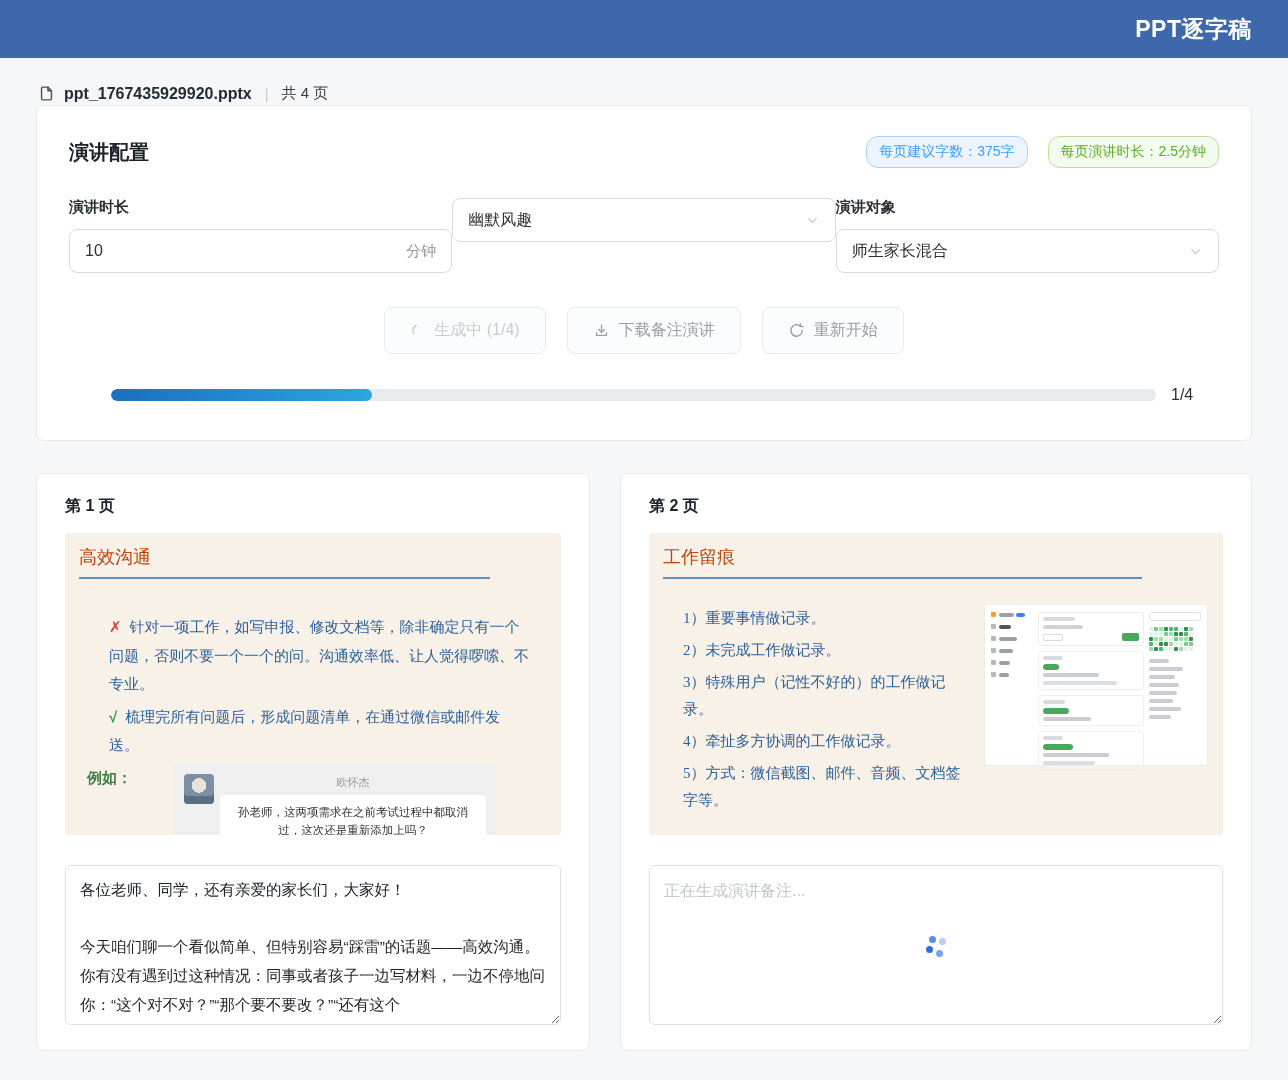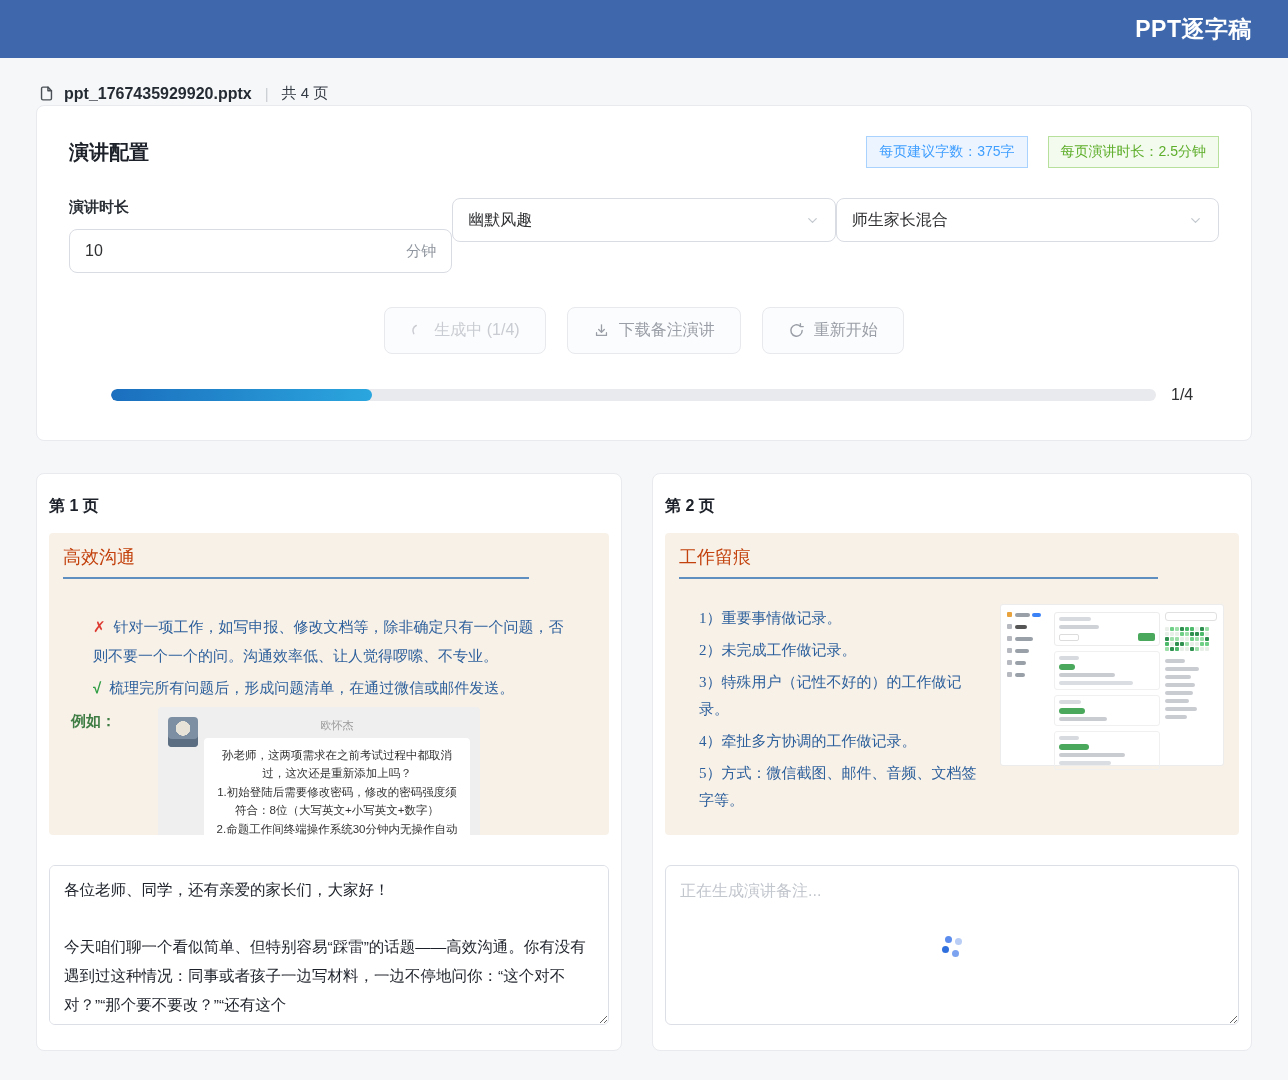--- a/index.html
+++ b/index.html
@@ -17,21 +17,21 @@
   .file-pages { font-size:15px; color:#363c45; }
 
   .container { padding:0 36px; }
 
   
   .card { background:#fff; border:1px solid #e8eaee; border-radius:8px; }
   .config-card { padding:30px 32px 36px; margin-bottom:32px; }
   .config-head { display:flex; align-items:center; justify-content:space-between; margin-bottom:30px; }
   .config-title { font-size:20px; font-weight:bold; color:#1d2129; }
   .badges { display:flex; gap:20px; }
-  .badge { font-size:14px; padding:6px 12px; border-radius:0; border:1px solid; white-space:nowrap; }
+  .badge { font-size:14px; padding:6px 12px; border-radius:12px; border:1px solid; white-space:nowrap; }
   .badge-blue { color:#409eff; background:#ecf5ff; border-color:#a9d2ff; }
   .badge-green { color:#5dae2a; background:#f3faee; border-color:#b7e09c; }
 
   .fields { display:grid; grid-template-columns:1fr 1fr 1fr; }
   .field-label { font-size:15px; font-weight:600; color:#2a2f36; margin-bottom:12px; }
   .control { height:44px; border:1px solid #d9dce3; border-radius:8px; background:#fff; display:flex; align-items:center; justify-content:space-between; padding:0 15px; font-size:16px; color:#303133; }
   .control input { border:none; outline:none; font-size:16px; color:#303133; width:100%; font-family:inherit; }
   .suffix { color:#8f959e; font-size:15px; flex:0 0 auto; }
   .chev { color:#c4c9d0; flex:0 0 auto; }
 
@@ -41,21 +41,21 @@
   .btn-gray { color:#9a9ea6; }
   .arc { width:15px; height:15px; display:inline-block; }
 
   .progress-row { display:flex; align-items:center; margin-top:32px; }
   .progress-track { flex:1; margin-left:42px; height:12px; border-radius:6px; background:#e9eaed; overflow:hidden; }
   .progress-fill { height:100%; border-radius:6px; background:linear-gradient(90deg,#1b6fbe,#2ba6de); }
   .progress-label { margin-left:15px; width:48px; text-align:left; font-size:16px; color:#303133; font-weight:500; }
 
   
   .pages-row { display:grid; grid-template-columns:1fr 1fr; gap:30px; }
-  .page-card { padding:22px 12px 24px; height:578px; }
+  .page-card { padding:22px 28px 24px; height:578px; }
   .page-title { font-size:16px; font-weight:bold; color:#1d2129; margin-bottom:16px; }
 
   .slide { background:#f8f1e8; border-radius:4px; height:302px; padding:10px 12px; overflow:hidden; }
   .slide-heading { font-size:18px; font-weight:normal; color:#c2410c; padding:2px 0 8px 2px; }
   .slide-underline { height:2px; background:#5e8fc0; width:87%; margin-left:2px; }
 
   
   .s1-body { padding:34px 20px 0 32px; }
   .s1-item { font-size:15px; line-height:1.9; color:#2c5f9b; font-weight:500; margin-bottom:4px; }
   .mark { margin-right:8px; font-weight:bold; }
@@ -146,20 +146,21 @@
       </div>
       <div>
         <div class="control">
           <span>幽默风趣</span>
           <svg class="chev" width="15" height="15" viewBox="0 0 24 24" fill="none" stroke="currentColor" stroke-width="2" stroke-linecap="round" stroke-linejoin="round">
               <path d="M6 9l6 6 6-6"></path>
             </svg>
         </div>
       </div>
       <div>
+        <div class="field-label">演讲对象</div>
         <div class="control">
           <span>师生家长混合</span>
           <svg class="chev" width="15" height="15" viewBox="0 0 24 24" fill="none" stroke="currentColor" stroke-width="2" stroke-linecap="round" stroke-linejoin="round">
               <path d="M6 9l6 6 6-6"></path>
             </svg>
         </div>
       </div>
     </div>
 
     <div class="buttons-row">

